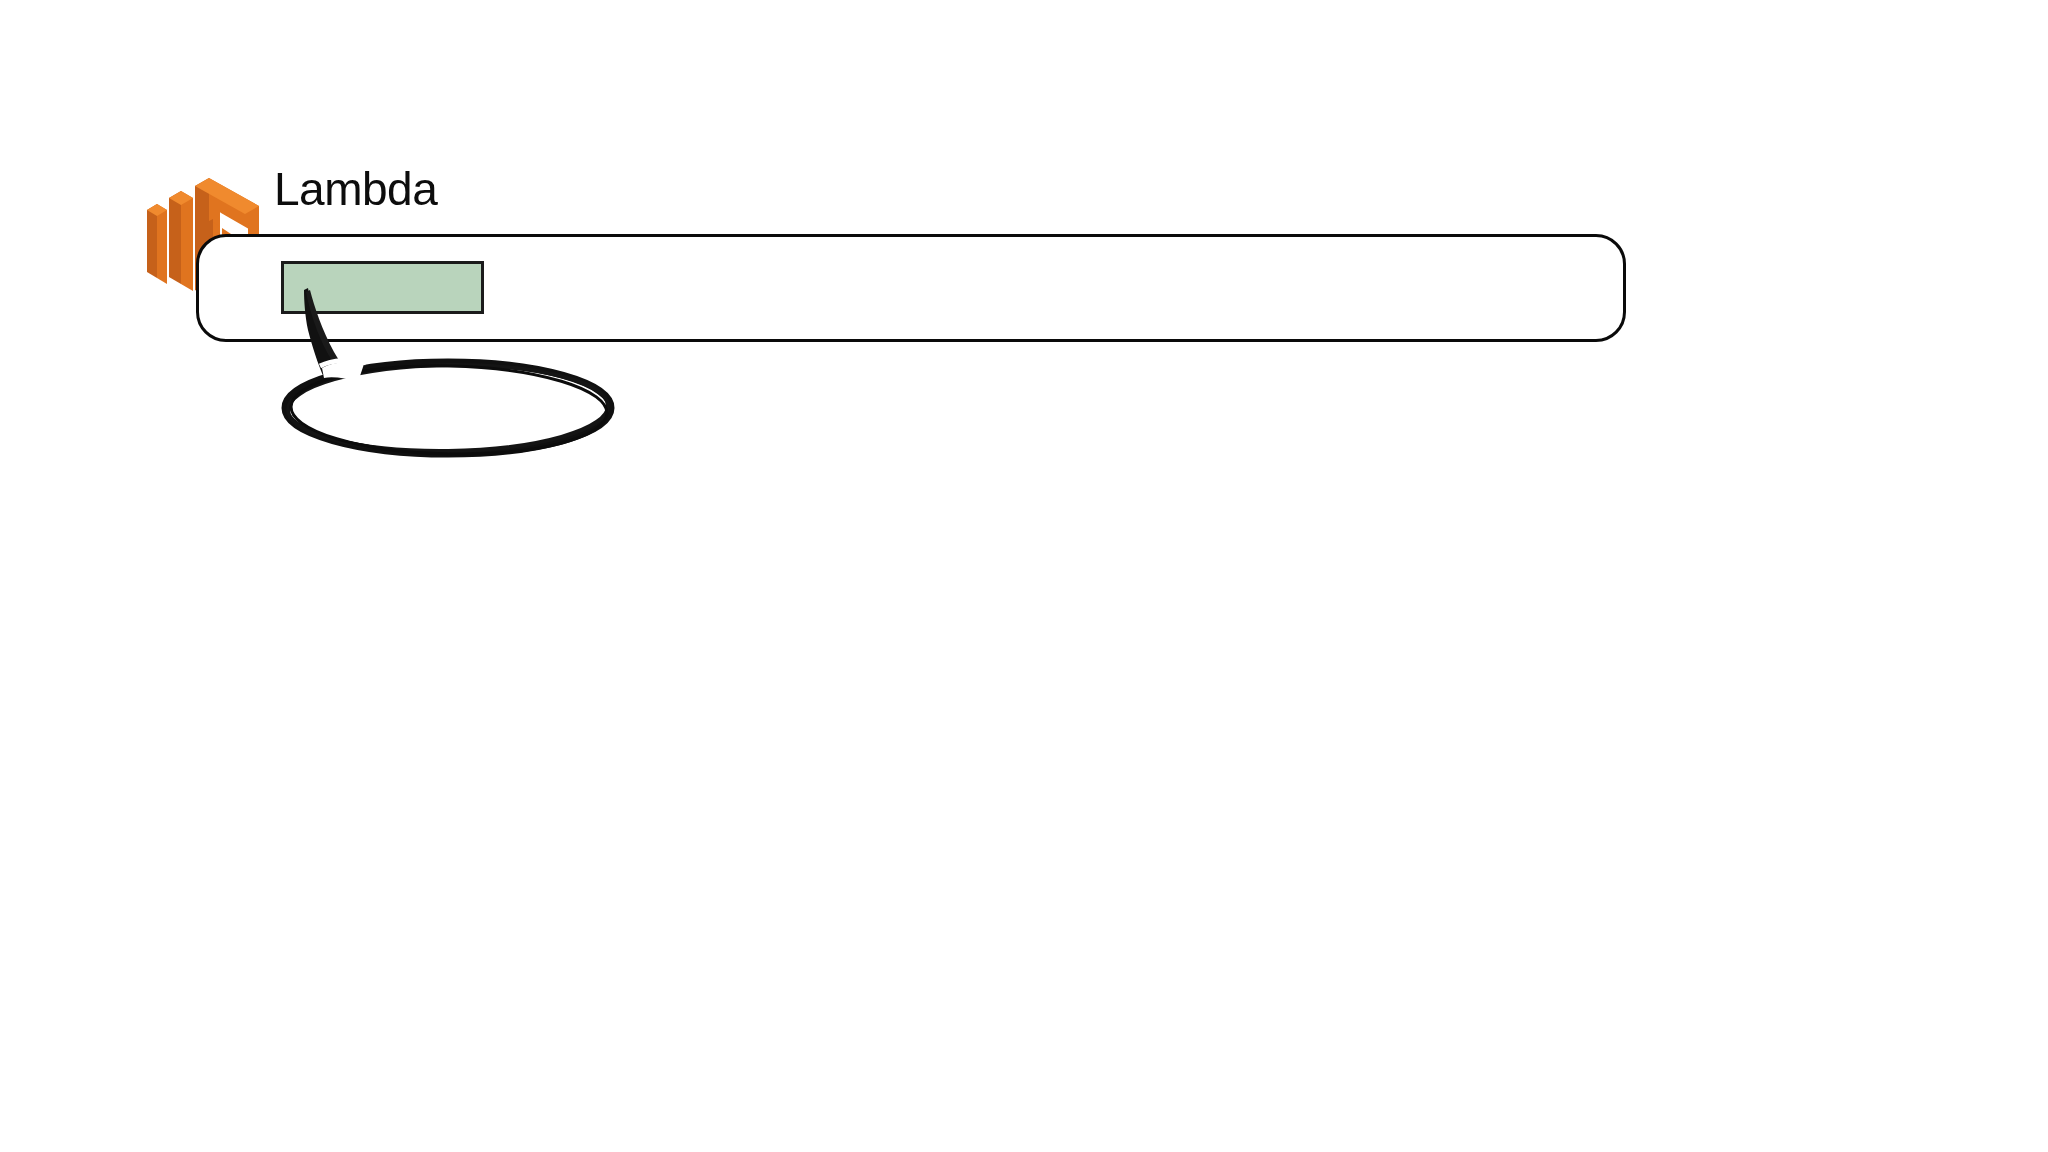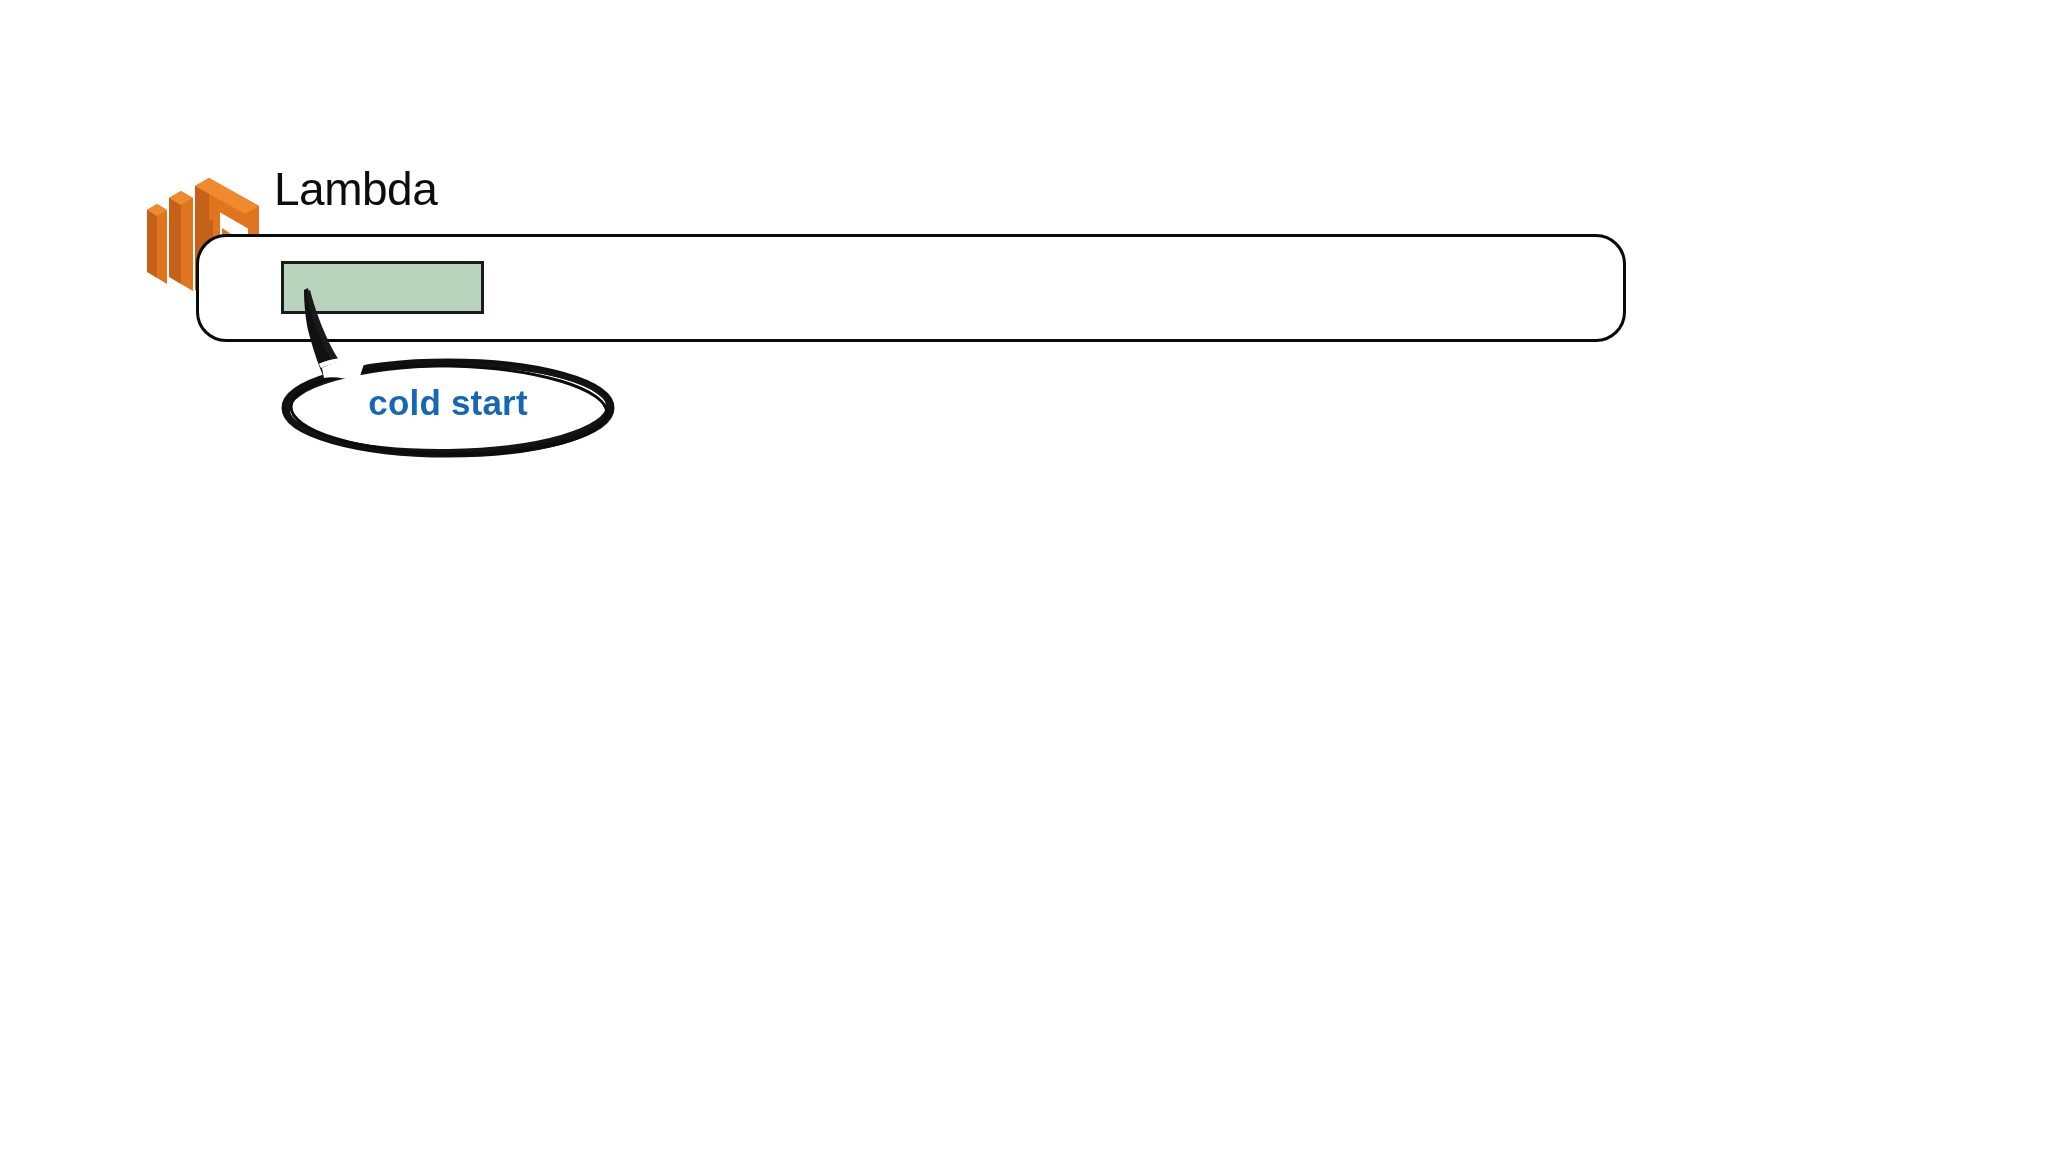--- a/index.html
+++ b/index.html
@@ -144,15 +144,14 @@
 
       <ellipse cx="188" cy="118" rx="163" ry="46" fill="#ffffff" stroke="#101010" stroke-width="7"></ellipse>
       <ellipse cx="188" cy="118" rx="160" ry="43" fill="none" stroke="#141414" stroke-width="4" transform="rotate(-0.8 188 118)"></ellipse>
       <ellipse cx="189" cy="120" rx="158" ry="44" fill="none" stroke="#0c0c0c" stroke-width="3" transform="rotate(1.2 189 120)"></ellipse>
 
       <path d="M62,78 C72,72 90,70 104,74 L98,92 C86,88 72,86 64,88 Z" fill="#ffffff"></path>
       <path d="M60,76 C72,70 92,68 106,73" fill="none" stroke="#ffffff" stroke-width="5"></path>
     </svg>
   </div>
 
-  <div class="callout-label">cold start</div>
 
 </div>
 
 </body></html>

